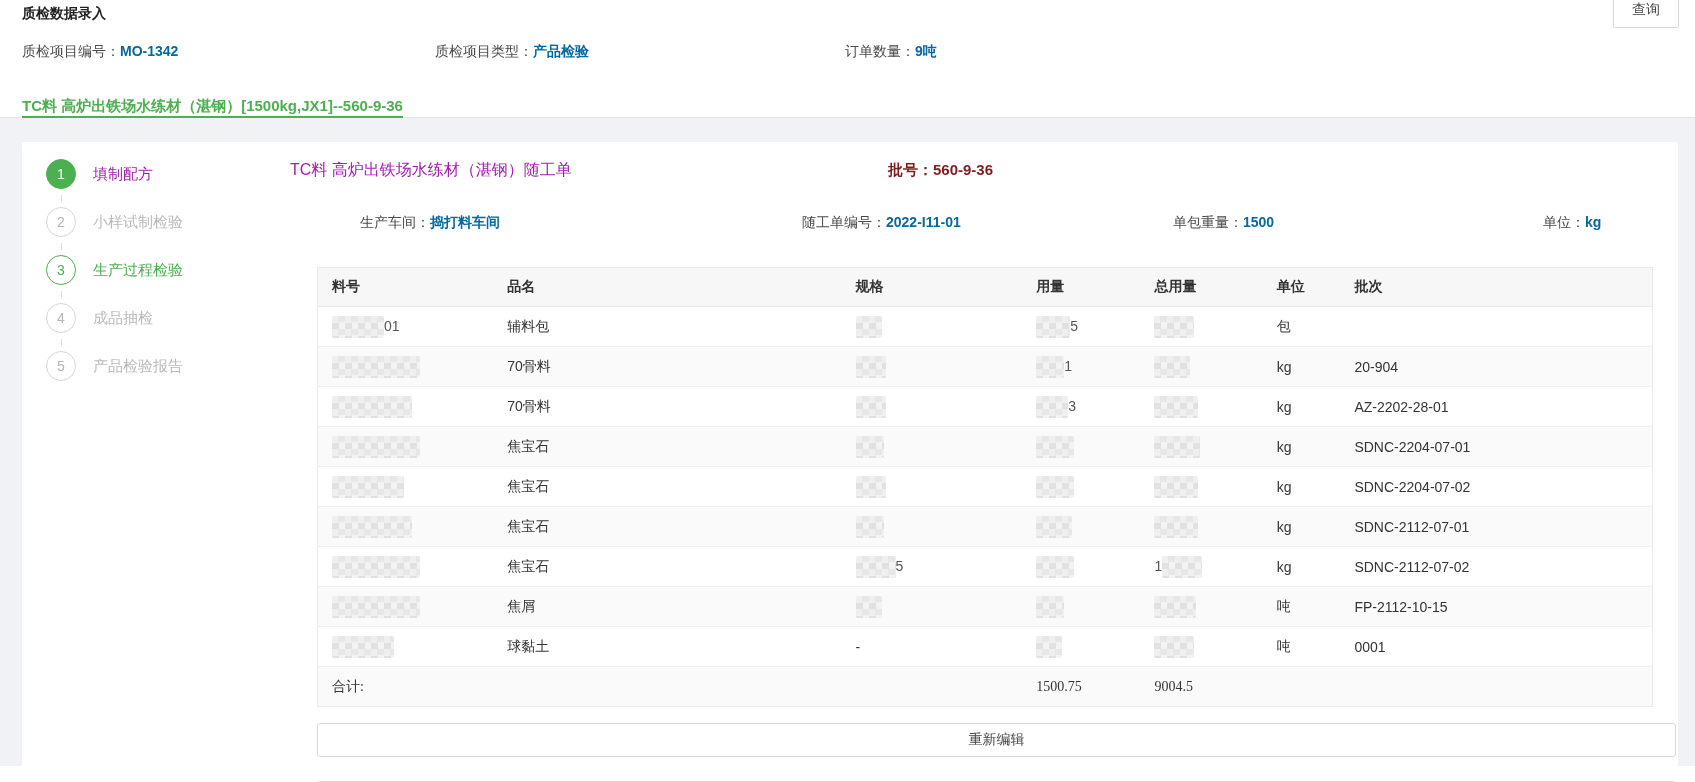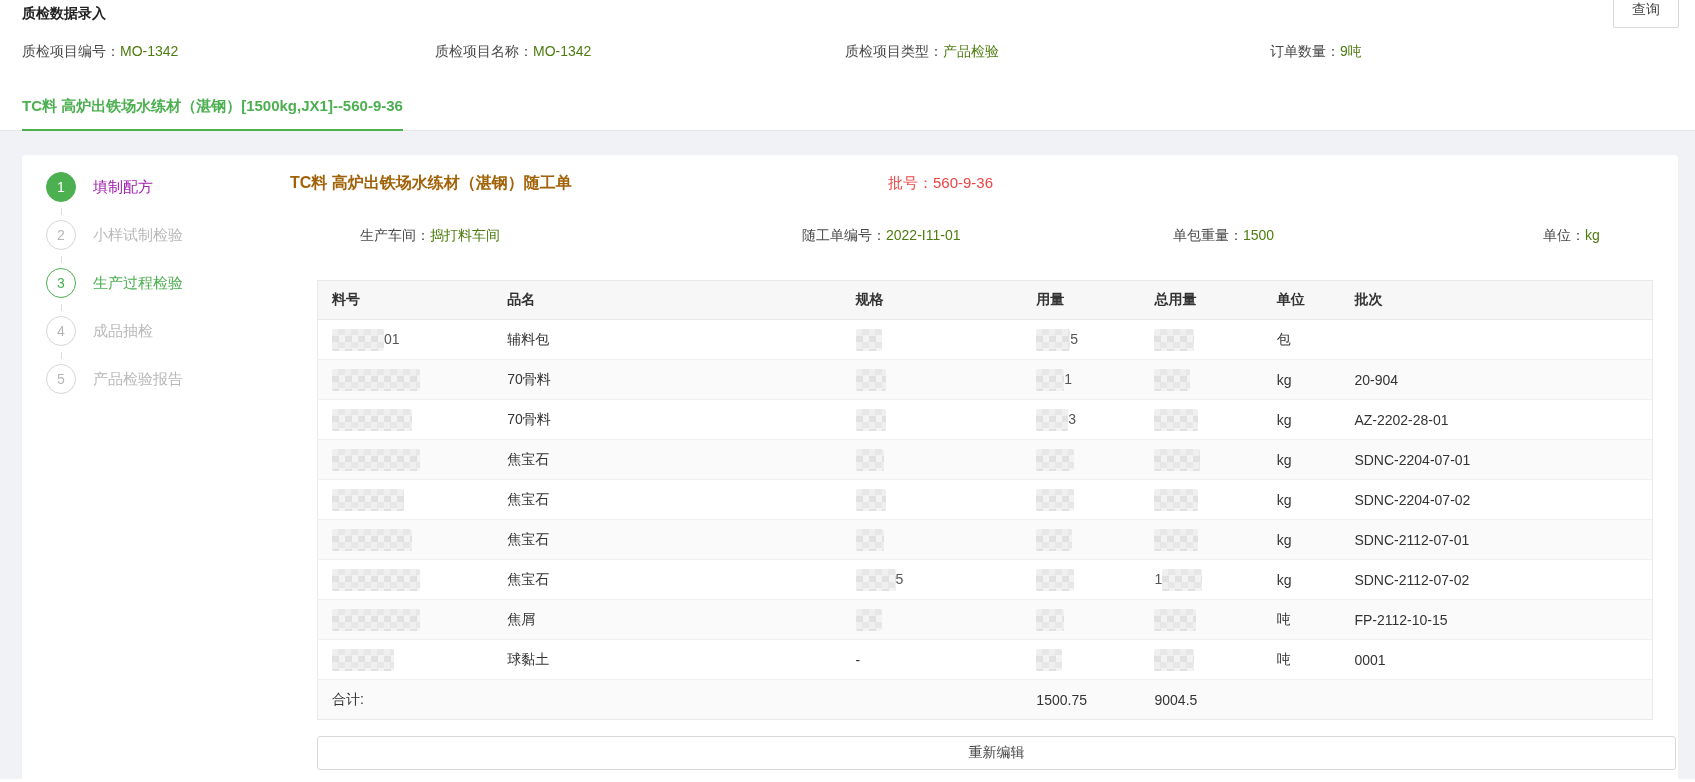--- a/index.html
+++ b/index.html
@@ -25,26 +25,26 @@
     background:#fff;border:1px solid #d9d9d9;border-radius:2px;
     padding:9px 18px 8px;font-size:14px;color:#444;cursor:pointer;
     font-family:inherit;
   }
   .info-row{display:flex;padding-left:22px;margin-top:19px;color:#4a4a4a;}
   .info-item{line-height:17px;}
   .info-item:nth-child(1){width:413px;}
   .info-item:nth-child(2){width:410px;}
   .info-item:nth-child(3){width:425px;}
   .info-label{color:#4a4a4a;}
-  .info-value{color:#4d7c0f;}
+  .info-value{color:#0369a1;font-weight:bold;}
   
   .tab-bar{margin-top:37px;border-bottom:1px solid var(--border);padding-left:22px;}
   .tab{
     display:inline-block;color:var(--green);font-size:15px;font-weight:700;
-    padding-bottom:13px;border-bottom:2px solid var(--green);margin-bottom:-1px;
+    border-bottom:2px solid var(--green);margin-bottom:-1px;
     cursor:pointer;
   }
   
   .content-bg{background:var(--page-bg);height:648px;padding:24px 17px 0 22px;}
   .card{background:#fff;border-radius:4px;height:660px;display:flex;}
   
   .stepper{width:268px;padding:17px 0 0 24px;flex:0 0 268px;}
   .step{display:flex;align-items:center;height:30px;}
   .step-circle{
     width:30px;height:30px;border-radius:50%;flex:0 0 30px;
@@ -56,40 +56,40 @@
   .step[data-state="pending"] .step-circle{background:#fff;color:#b5b5b5;border:1px solid #d6d6d6;}
   .step-label{margin-left:17px;font-size:15px;}
   .step[data-state="done"] .step-label{color:#a21caf;}
   .step[data-state="active"] .step-label{color:var(--green);}
   .step[data-state="pending"] .step-label{color:var(--inactive);}
   .step-gap{height:18px;display:flex;align-items:center;}
   .step-dash{width:1px;height:7px;background:#dcdcdc;margin-left:15px;}
   
   .main{flex:1;position:relative;padding-top:0;}
   .ws-title-row{display:flex;align-items:baseline;margin-top:17px;line-height:22px;}
-  .ws-title{font-size:16px;font-weight:700;color:#a16207;width:598px;}
-  .ws-batch{font-size:15px;font-weight:400;color:#ef4444;}
+  .ws-title{font-size:16px;font-weight:400;color:#a21caf;width:598px;}
+  .ws-batch{font-size:15px;font-weight:700;color:#7f1d1d;}
   .ws-info-row{display:flex;margin-top:32px;line-height:18px;padding-left:70px;color:#333;gap:32px;}
   .ws-info-item:nth-child(1){width:410px;}
   .ws-info-item:nth-child(2){width:339px;}
   .ws-info-item:nth-child(3){width:338px;}
   
   .tbl-wrap{margin:36px 0 0 27px;width:1336px;border-radius:27px;}
   table.data{border-collapse:collapse;table-layout:fixed;width:1336px;border:1px solid #e9e9e9;}
   table.data th,table.data td{
     text-align:left;font-weight:400;padding:0 8px 0 14px;
     overflow:hidden;white-space:nowrap;
   }
   table.data thead th{
     background:#f7f7f7;height:39px;font-weight:700;color:#333;
     border-bottom:1px solid #e9e9e9;font-size:14px;
   }
   table.data tbody td{height:40px;border-bottom:1px solid var(--row-border);font-size:14px;color:#333;}
   table.data tbody tr:nth-child(even) td{background:#fafafa;}
-  table.data tfoot td{height:40px;background:#fafafa;font-size:14px;color:#333;border-top:1px solid #ededed;}
+  table.data tfoot td{height:40px;background:#fafafa;font-size:14px;color:#333;border-top:1px solid #ededed;font-family:Liberation Serif, serif;}
   .sum-label{font-weight:700;}
   
   .mosaic{
     display:inline-block;height:22px;vertical-align:middle;border-radius:2px;
     background-color:#ececec;
     background-image:conic-gradient(#e7e7e7 25%,#f3f3f3 0 50%,#e1e1e1 0 75%,#efefef 0);
     background-size:13px 13px;
   }
   .frag{color:#555;}
   
@@ -103,21 +103,20 @@
 </head>
 <body>
 
 <div class="page-header">
   <h1 class="page-title">质检数据录入</h1>
   <button class="query-btn">查询</button>
 </div>
 
 <div class="info-row">
     <div class="info-item"><span class="info-label">质检项目编号：</span><span class="info-value">MO-1342</span></div>
-    <div class="info-item"><span class="info-label">质检项目名称：</span><span class="info-value">MO-1342</span></div>
     <div class="info-item"><span class="info-label">质检项目类型：</span><span class="info-value">产品检验</span></div>
     <div class="info-item"><span class="info-label">订单数量：</span><span class="info-value">9吨</span></div>
   </div>
 
 <div class="tab-bar">
   <span class="tab">TC料 高炉出铁场水练材（湛钢）[1500kg,JX1]--560-9-36</span>
 </div>
 
 <div class="content-bg">
   <div class="card">

